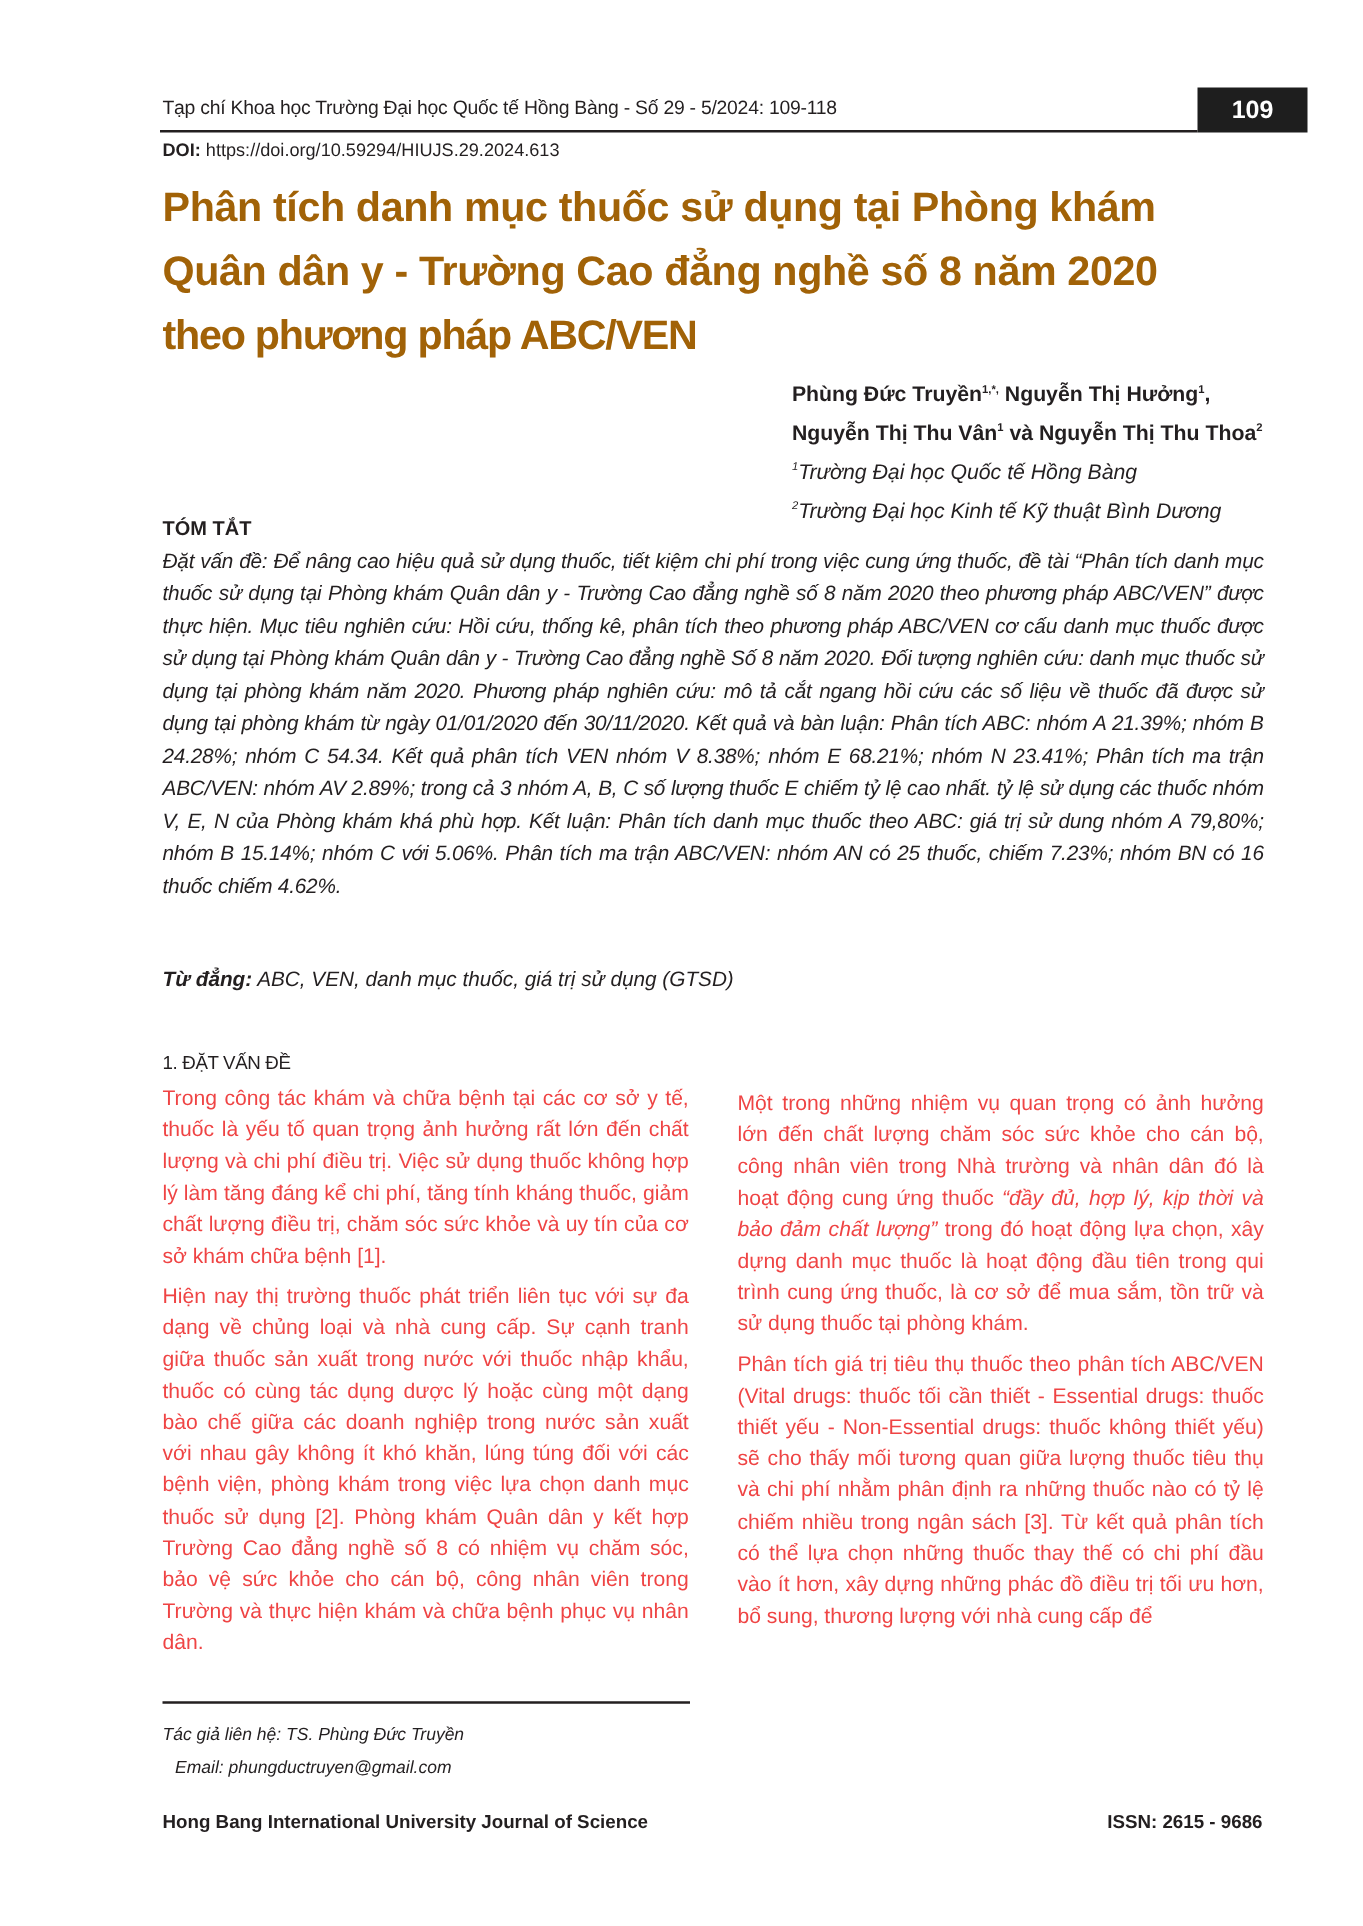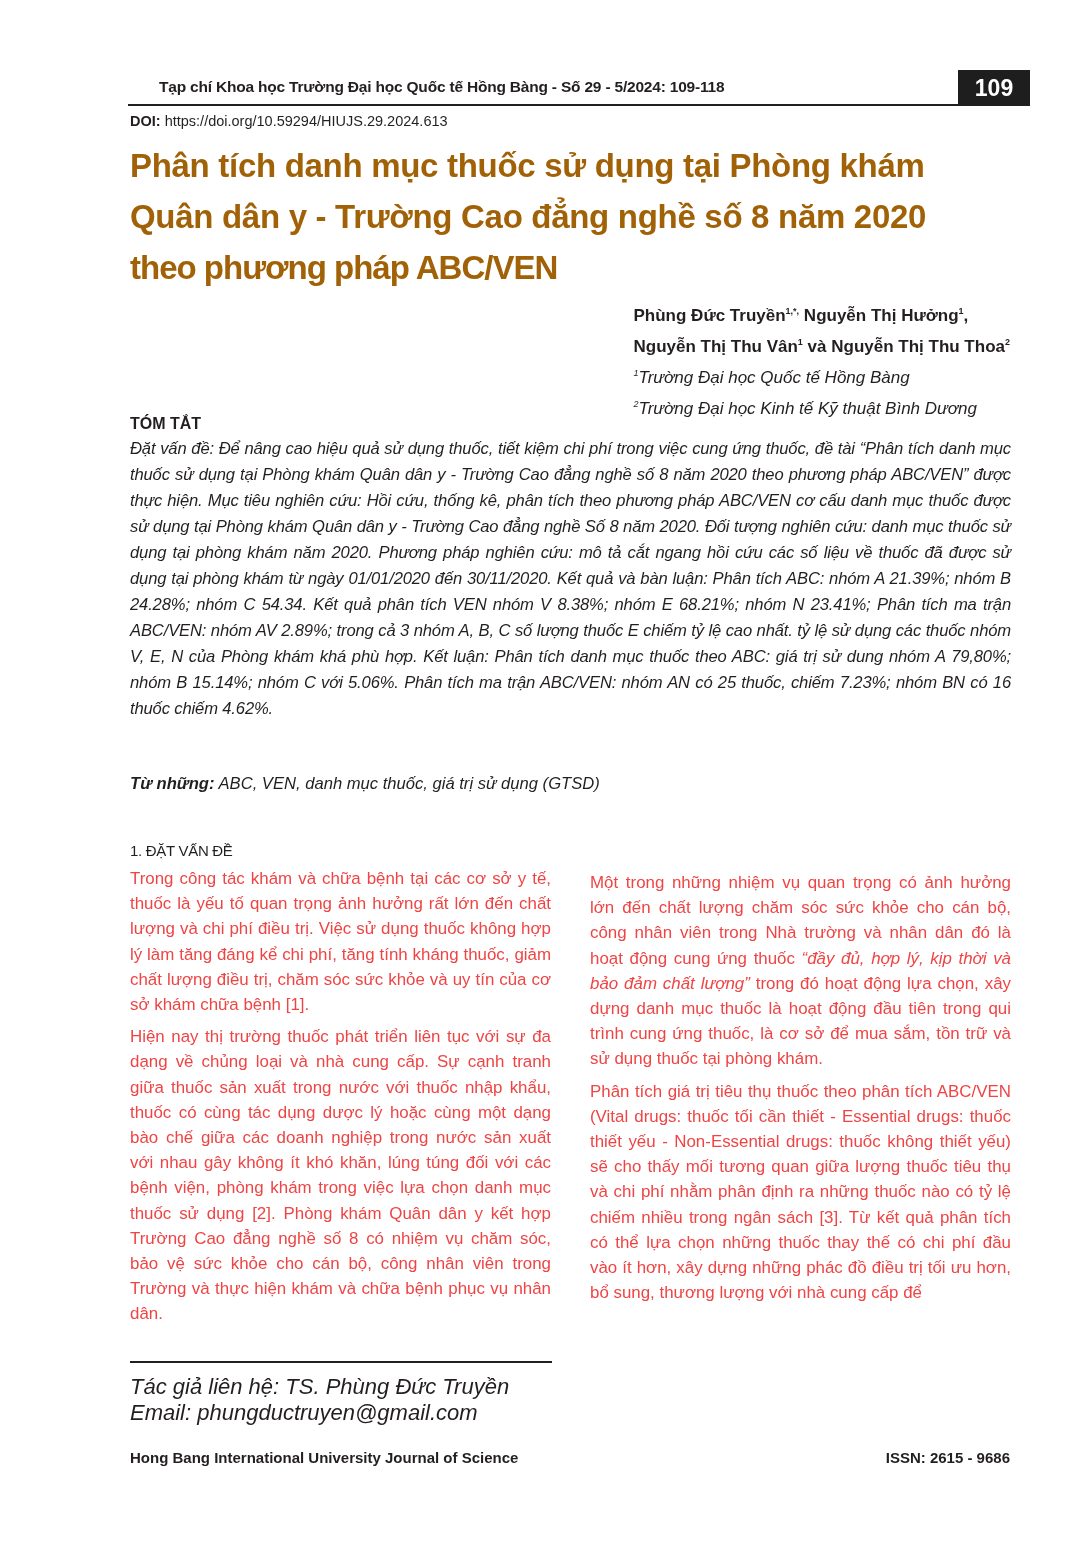--- a/index.html
+++ b/index.html
@@ -1,22 +1,22 @@
 <!DOCTYPE html>
 <html><head>
 <meta charset="utf-8">
 <style>
   html, body { margin: 0; padding: 0; background: #ffffff; }
   body { width: 1090px; height: 1541px; position: relative; overflow: hidden; color: #231f20; font-family: "Liberation Sans", sans-serif; }
   .page { position: absolute; left: 0; top: 0; width: 1090px; height: 1541px; }
 
   
-  .journal-line { position: absolute; left: 130px; top: 78px; font-size: 15.5px; font-weight: bold; letter-spacing: -0.2px; color: #231f20; margin-left: 29px; }
+  .journal-line { position: absolute; left: 130px; top: 78px; font-size: 15.5px; font-weight: normal; letter-spacing: -0.2px; color: #231f20; }
   .header-rule { position: absolute; left: 128px; top: 104px; width: 830px; height: 2px; background: #231f20; }
-  .page-num-box { position: absolute; left: 958px; top: 70px; width: 72px; height: 36px; background: #1e1e1e; color: #ffffff; font-weight: bold; font-size: 23px; display: flex; align-items: center; justify-content: center; padding-right: 0; box-sizing: border-box; text-align: right; }
+  .page-num-box { position: absolute; left: 958px; top: 70px; width: 88px; height: 36px; background: #1e1e1e; color: #ffffff; font-weight: bold; font-size: 20px; display: flex; align-items: center; justify-content: center; padding-right: 0; box-sizing: border-box; text-align: right; }
   .doi { position: absolute; left: 130px; top: 113px; font-size: 14.5px; color: #231f20; }
   .doi b { font-weight: bold; }
 
   
   .title { position: absolute; left: 130px; top: 140px; width: 900px; font-size: 33px; font-weight: bold; line-height: 51px; color: #a16207; letter-spacing: -0.3px; }
   .title div { white-space: nowrap; }
 
   
   .authors { position: absolute; right: 80px; top: 298px; text-align: left; font-size: 17px; line-height: 26px; }
   .authors .names { font-weight: bold; }
@@ -31,21 +31,21 @@
 
   
   .sec-head { position: absolute; left: 130px; top: 842px; font-size: 15px; font-weight: normal; letter-spacing: -0.3px; }
   .col { position: absolute; width: 421px; font-size: 16.9px; line-height: 25.2px; text-align: justify; color: #ef4444; }
   .col p { margin: 0 0 7px 0; }
   .col-left { left: 130px; top: 866px; }
   .col-right { left: 590px; top: 870px; }
   .col-right em { font-style: italic; }
 
   .footnote-rule { position: absolute; left: 130px; top: 1361px; width: 422px; height: 2px; background: #231f20; }
-  .footnote { position: absolute; left: 130px; top: 1374px; font-style: italic; font-size: 22px; line-height: 26px; }
+  .footnote { position: absolute; left: 130px; top: 1374px; font-style: italic; font-size: 14px; line-height: 26px; text-align: center; }
 
   .footer-left { position: absolute; left: 130px; top: 1449px; font-size: 15px; font-weight: bold; }
   .footer-right { position: absolute; right: 80px; top: 1449px; font-size: 15px; font-weight: bold; }
 </style>
 </head>
 <body>
 
 <div class="page">
 
   <div class="journal-line">Tạp chí Khoa học Trường Đại học Quốc tế Hồng Bàng - Số 29 - 5/2024: 109-118</div>
@@ -62,21 +62,21 @@
   <div class="authors">
     <div class="names"><span>Phùng Đức Truyền</span><sup>1,*,</sup><span> Nguyễn Thị Hưởng</span><sup>1</sup><span>,</span></div>
     <div class="names"><span>Nguyễn Thị Thu Vân</span><sup>1</sup><span> và Nguyễn Thị Thu Thoa</span><sup>2</sup></div>
     <div class="aff"><sup>1</sup><span>Trường Đại học Quốc tế Hồng Bàng</span></div>
     <div class="aff"><sup>2</sup><span>Trường Đại học Kinh tế Kỹ thuật Bình Dương</span></div>
   </div>
 
   <div class="abs-head">TÓM TẮT</div>
   <div class="abstract">Đặt vấn đề: Để nâng cao hiệu quả sử dụng thuốc, tiết kiệm chi phí trong việc cung ứng thuốc, đề tài “Phân tích danh mục thuốc sử dụng tại Phòng khám Quân dân y - Trường Cao đẳng nghề số 8 năm 2020 theo phương pháp ABC/VEN” được thực hiện. Mục tiêu nghiên cứu: Hồi cứu, thống kê, phân tích theo phương pháp ABC/VEN cơ cấu danh mục thuốc được sử dụng tại Phòng khám Quân dân y - Trường Cao đẳng nghề Số 8 năm 2020. Đối tượng nghiên cứu: danh mục thuốc sử dụng tại phòng khám năm 2020. Phương pháp nghiên cứu: mô tả cắt ngang hồi cứu các số liệu về thuốc đã được sử dụng tại phòng khám từ ngày 01/01/2020 đến 30/11/2020. Kết quả và bàn luận: Phân tích ABC: nhóm A 21.39%; nhóm B 24.28%; nhóm C 54.34. Kết quả phân tích VEN nhóm V 8.38%; nhóm E 68.21%; nhóm N 23.41%; Phân tích ma trận ABC/VEN: nhóm AV 2.89%; trong cả 3 nhóm A, B, C số lượng thuốc E chiếm tỷ lệ cao nhất. tỷ lệ sử dụng các thuốc nhóm V, E, N của Phòng khám khá phù hợp. Kết luận: Phân tích danh mục thuốc theo ABC: giá trị sử dung nhóm A 79,80%; nhóm B 15.14%; nhóm C với 5.06%. Phân tích ma trận ABC/VEN: nhóm AN có 25 thuốc, chiếm 7.23%; nhóm BN có 16 thuốc chiếm 4.62%.</div>
 
-  <div class="keywords"><b>Từ những:</b><span> ABC, VEN, danh mục thuốc, giá trị sử dụng (GTSD)</span></div>
+  <div class="keywords"><b>Từ đẳng:</b><span> ABC, VEN, danh mục thuốc, giá trị sử dụng (GTSD)</span></div>
 
   <div class="sec-head">1. ĐẶT VẤN ĐỀ</div>
 
   <div class="col col-left">
     <p>Trong công tác khám và chữa bệnh tại các cơ sở y tế, thuốc là yếu tố quan trọng ảnh hưởng rất lớn đến chất lượng và chi phí điều trị. Việc sử dụng thuốc không hợp lý làm tăng đáng kể chi phí, tăng tính kháng thuốc, giảm chất lượng điều trị, chăm sóc sức khỏe và uy tín của cơ sở khám chữa bệnh [1].</p>
     <p>Hiện nay thị trường thuốc phát triển liên tục với sự đa dạng về chủng loại và nhà cung cấp. Sự cạnh tranh giữa thuốc sản xuất trong nước với thuốc nhập khẩu, thuốc có cùng tác dụng dược lý hoặc cùng một dạng bào chế giữa các doanh nghiệp trong nước sản xuất với nhau gây không ít khó khăn, lúng túng đối với các bệnh viện, phòng khám trong việc lựa chọn danh mục thuốc sử dụng [2]. Phòng khám Quân dân y kết hợp Trường Cao đẳng nghề số 8 có nhiệm vụ chăm sóc, bảo vệ sức khỏe cho cán bộ, công nhân viên trong Trường và thực hiện khám và chữa bệnh phục vụ nhân dân.</p>
   </div>
 
   <div class="col col-right">
     <p><span>Một trong những nhiệm vụ quan trọng có ảnh hưởng lớn đến chất lượng chăm sóc sức khỏe cho cán bộ, công nhân viên trong Nhà trường và nhân dân đó là hoạt động cung ứng thuốc </span><em>“đầy đủ, hợp lý, kịp thời và bảo đảm chất lượng”</em><span> trong đó hoạt động lựa chọn, xây dựng danh mục thuốc là hoạt động đầu tiên trong qui trình cung ứng thuốc, là cơ sở để mua sắm, tồn trữ và sử dụng thuốc tại phòng khám.</span></p>

